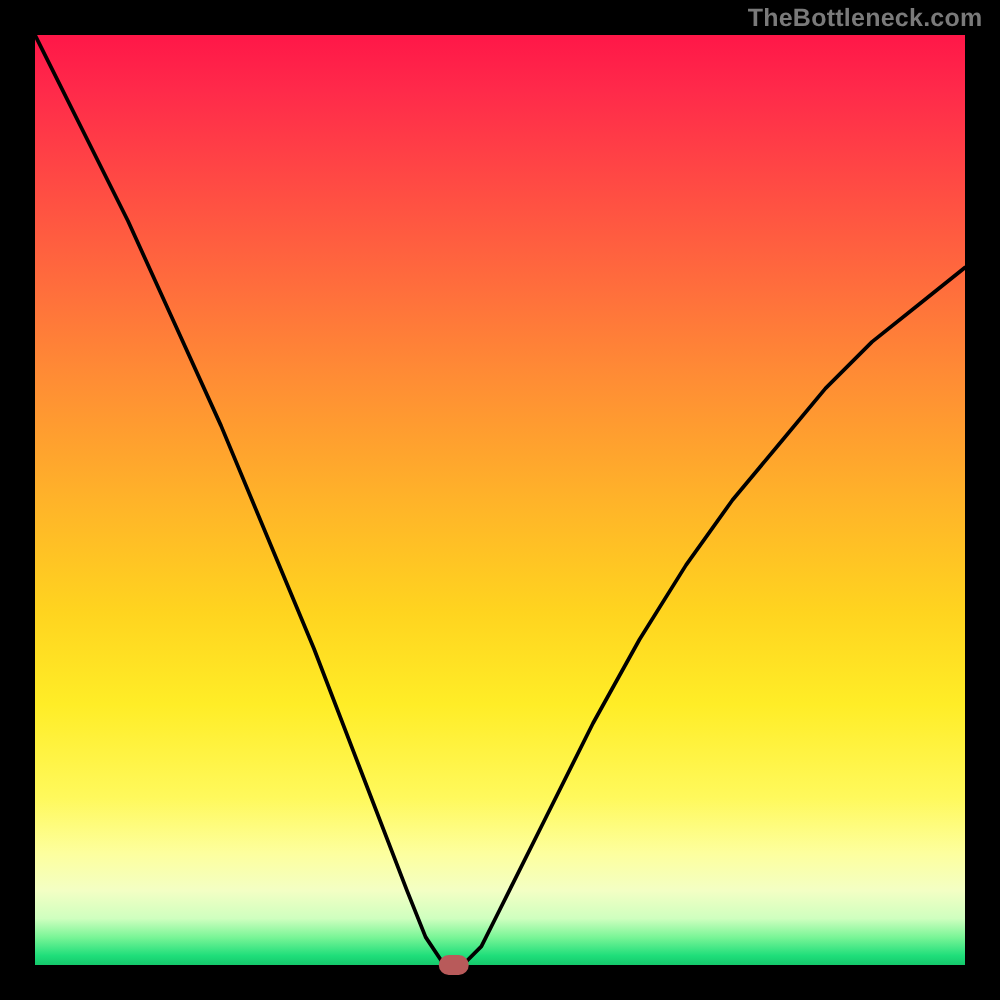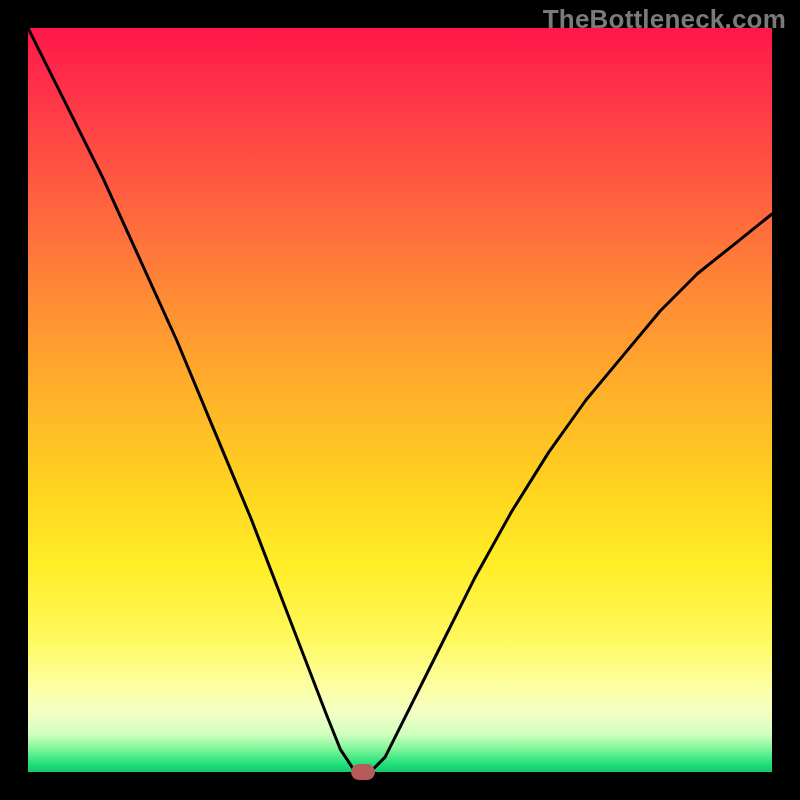--- a/index.html
+++ b/index.html
@@ -15,21 +15,21 @@
     position: relative;
     width: 800px;
     height: 800px;
     background: #000;
   }
   .watermark {
     position: absolute;
     top: 4px;
     right: 14px;
     color: #7a7a7a;
-    font-size: 26px;
+    font-size: 20px;
     font-weight: 600;
     letter-spacing: 0.2px;
     z-index: 10;
   }
   .plot-frame {
     position: absolute;
     left: 28px;
     top: 28px;
     width: 744px;
     height: 744px;

